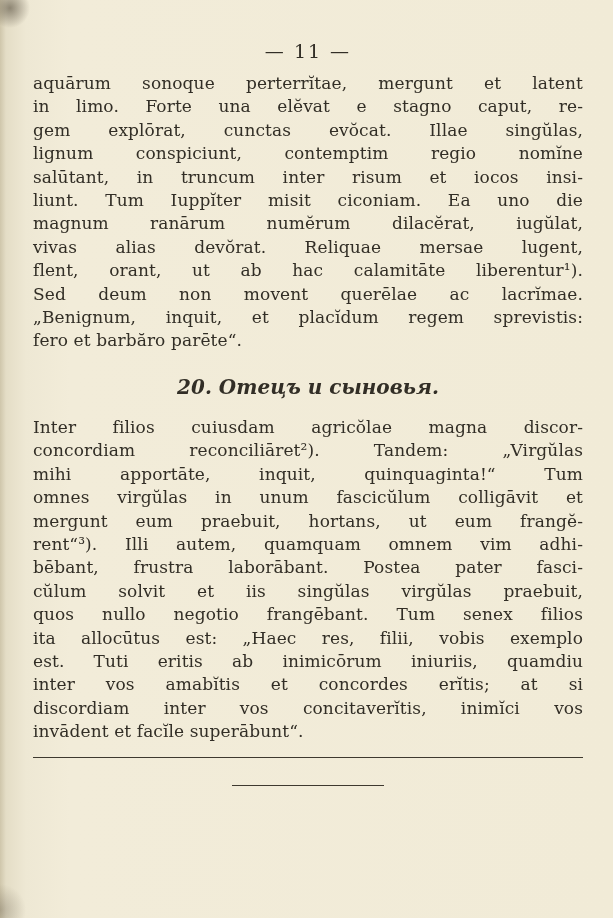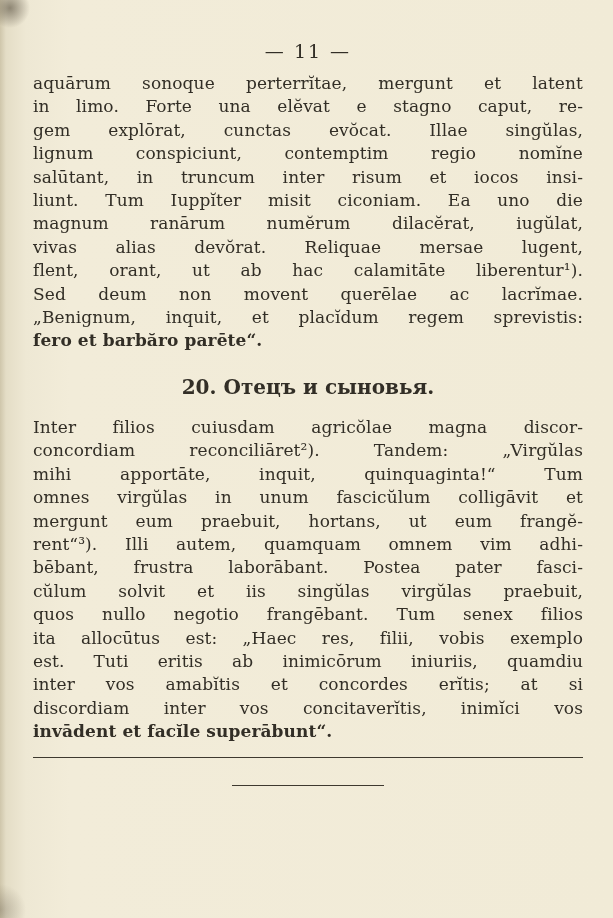--- a/index.html
+++ b/index.html
@@ -27,26 +27,27 @@
     letter-spacing: 2px;
     margin-bottom: 10px;
   }
   .line {
     font-size: 17px;
     line-height: 23.4px;
     letter-spacing: .1px;
     text-align: justify;
     text-align-last: justify;
   }
-  .line.para-last { text-align-last: left; font-weight: bold; }
+  .line.para-last { text-align-last: left; }
   .heading {
     font-size: 20px;
     font-weight: bold;
     text-align: center;
     margin: 22px 0 17px 0;
+    font-style: italic;
   }
   .footnotes .line {
     font-size: 15.5px;
     line-height: 20.5px;
   }
   .fn-rule {
     border: none;
     border-top: 1.5px solid #3e392f;
     margin: 13px 0 9px 0;
   }

